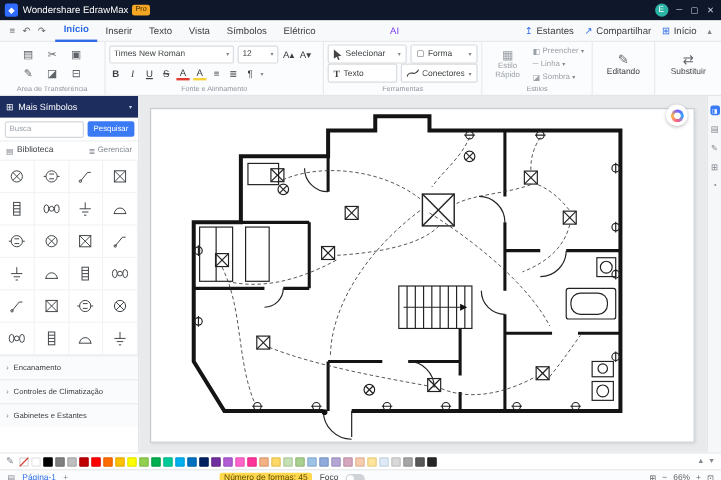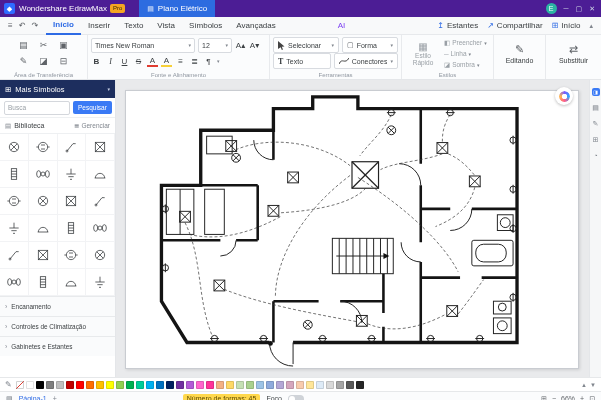--- a/index.html
+++ b/index.html
@@ -1,21 +1,21 @@
 <!DOCTYPE html>
 <html><head>
 <meta charset="utf-8">
 <style>
   html,body{margin:0;padding:0;}
   body{width:601px;height:400px;overflow:hidden;font-family:"Liberation Sans",sans-serif;
        -webkit-font-smoothing:antialiased;background:#fff;color:#3c4043;}
   .app{width:601px;height:400px;display:flex;flex-direction:column;}
 
   
-  .titlebar{height:17px;background:#4c1d95;display:flex;align-items:center;color:#fff;font-size:8px;flex:0 0 auto;}
+  .titlebar{height:17px;background:#0f172a;display:flex;align-items:center;color:#fff;font-size:8px;flex:0 0 auto;}
   .logo{width:11px;height:11px;background:#2f6bff;border-radius:2px;margin:0 4px 0 4px;display:flex;align-items:center;justify-content:center;font-size:7px;color:#fff;}
   .appname{font-size:8px;}
   .pro{background:#f5a623;color:#3a2a00;font-size:6px;border-radius:2px;padding:0 3px;margin-left:3px;line-height:9px;}
   .doctab{margin-left:14px;height:17px;background:#2d6ce0;display:flex;align-items:center;padding:0 8px;gap:4px;font-size:8px;}
   .doctab .dicon{font-size:7px;opacity:.85;}
   .tb-right{margin-left:auto;display:flex;align-items:center;gap:7px;padding-right:6px;}
   .avatar{width:11px;height:11px;border-radius:50%;background:#2bb3a3;display:flex;align-items:center;justify-content:center;font-size:7px;color:#fff;}
   .winbtn{font-size:7px;color:#cdd4e4;}
 
   
@@ -95,44 +95,40 @@
 </style>
 </head>
 <body>
 
 <div class="app">
 
   <div class="titlebar">
     <div class="logo">◆</div>
     <span class="appname">Wondershare EdrawMax</span>
     <span class="pro">Pro</span>
-    <div class="doctab">
-      <span class="dicon">▤</span>
-      <span>Plano Elétrico</span>
-    </div>
     <div class="tb-right">
       <div class="avatar">E</div>
       <span class="winbtn">─</span>
       <span class="winbtn">▢</span>
       <span class="winbtn">✕</span>
     </div>
   </div>
 
   <div class="menubar">
     <div class="mb-icons">
       <span>≡</span>
       <span>↶</span>
       <span>↷</span>
     </div>
     <span class="mtab active">Início</span>
     <span class="mtab">Inserir</span>
     <span class="mtab">Texto</span>
     <span class="mtab">Vista</span>
     <span class="mtab">Símbolos</span>
-    <span class="mtab">Avançadas</span>
+    <span class="mtab">Elétrico</span>
     <span class="mtab mtab-ai">AI</span>
     <div class="mb-right">
       <span class="mi">
           <span class="ic">↥</span>
           <span>Estantes</span>
         </span>
       <span class="mi">
           <span class="ic">↗</span>
           <span>Compartilhar</span>
         </span>

